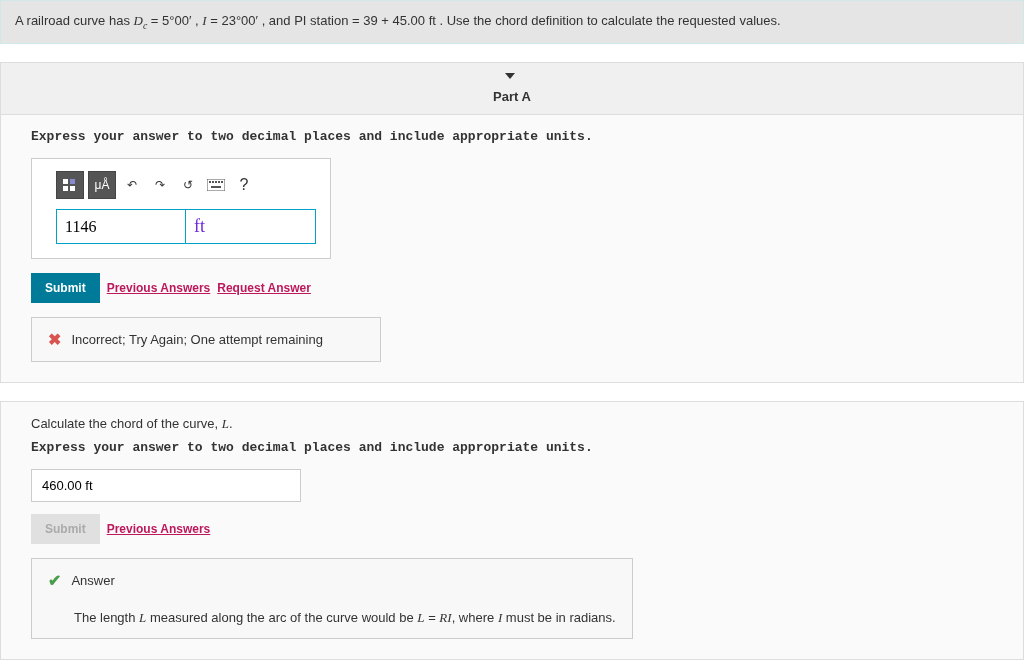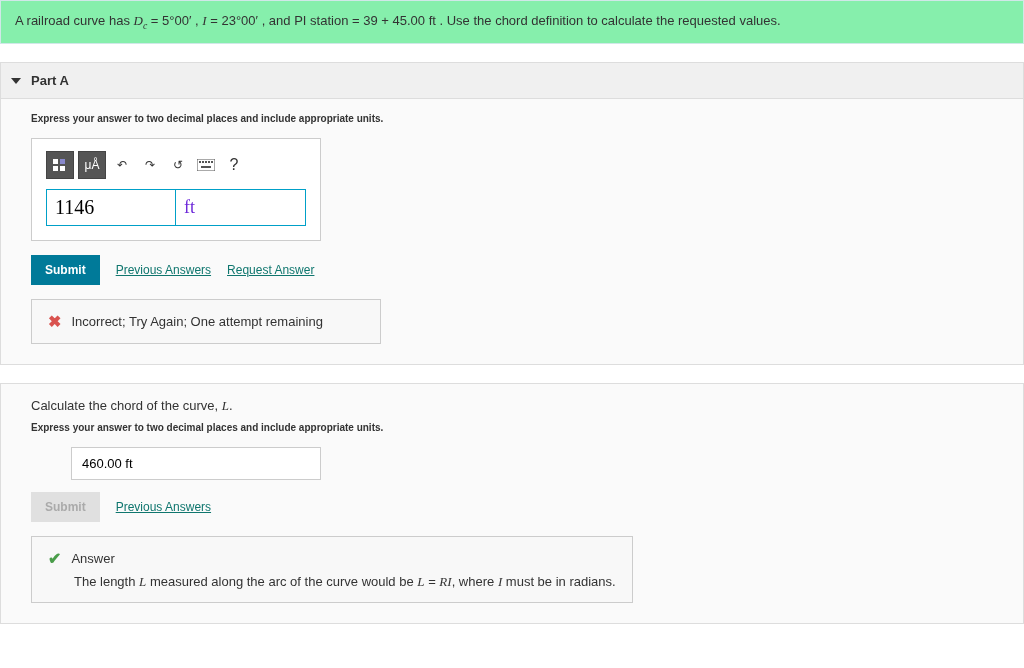--- a/index.html
+++ b/index.html
@@ -1,44 +1,44 @@
 <!DOCTYPE html>
 <html><head>
 <meta charset="utf-8">
 <style>
 * { box-sizing: border-box; margin: 0; padding: 0; }
 body { font-family: Arial, Helvetica, sans-serif; font-size: 13px; color: #333; background: #fff; }
-.problem-statement { background: #86efac; padding: 10px 14px; border: 1px solid #d0e8e8; font-size: 13px; line-height: 1.5; }
+.problem-statement { background: #e5e5e5; padding: 10px 14px; border: 1px solid #d0e8e8; font-size: 13px; line-height: 1.5; }
 .italic { font-style: italic; font-family: 'Times New Roman', serif; }
 .sub { font-size: 0.75em; vertical-align: sub; }
 .part-container { margin-top: 18px; border: 1px solid #ddd; background: #fafafa; }
-.part-header { background: #f0f0f0; padding: 10px 14px; font-weight: bold; font-size: 13px; border-bottom: 1px solid #ddd; display: flex; align-items: center; gap: 10px; }
+.part-header { background: #f0f0f0; padding: 10px 14px; font-weight: bold; font-size: 13px; border-bottom: 1px solid #ddd; display: flex; align-items: center; gap: 10px; flex-direction: column; }
 .triangle-down { width: 0; height: 0; border-left: 5px solid transparent; border-right: 5px solid transparent; border-top: 6px solid #333; margin-left: -4px; cursor: pointer; }
 .part-body { padding: 14px 30px 20px 30px; }
 .prompt-text { font-size: 13px; margin-bottom: 8px; }
-.instruction-text { font-weight: bold; font-size: 10px; margin-bottom: 14px; }
-.input-panel { border: 1px solid #ccc; display: inline-block; padding: 12px 14px 14px 14px; background: #fff; margin-bottom: 14px; }
+.instruction-text { font-weight: bold; font-size: 13px; margin-bottom: 14px; font-family: Liberation Mono, monospace; }
+.input-panel { border: 1px solid #ccc; display: inline-block; padding: 12px 14px 14px 24px; background: #fff; margin-bottom: 14px; }
 .toolbar { display: flex; gap: 4px; align-items: center; margin-bottom: 10px; }
 .tool-btn { width: 28px; height: 28px; border: 1px solid #999; background: #e8e8e8; display: flex; align-items: center; justify-content: center; cursor: pointer; font-size: 12px; color: #333; }
 .tool-btn.dark { background: #555; color: #fff; border-color: #444; }
 .tool-btn.borderless { border: none; background: none; width: 24px; }
 .value-unit-row { display: flex; }
-.value-input { border: 1px solid #00a0c8; padding: 6px 8px; font-size: 20px; width: 130px; font-family: 'Times New Roman', serif; }
+.value-input { border: 1px solid #00a0c8; padding: 6px 8px; font-size: 16px; width: 130px; font-family: 'Times New Roman', serif; }
 .unit-input { border: 1px solid #00a0c8; border-left: none; padding: 6px 8px; font-size: 18px; width: 130px; font-family: 'Times New Roman', serif; color: #6d28d9; }
-.action-row { display: flex; align-items: center; gap: 16px; margin-bottom: 14px; }
+.action-row { display: flex; align-items: center; gap: 7px; margin-bottom: 14px; }
 .submit-btn { background: #007a99; color: #fff; border: none; padding: 8px 14px; font-size: 12px; font-weight: bold; cursor: pointer; }
 .submit-btn.disabled { background: #e0e0e0; color: #aaa; cursor: default; }
-.action-link { color: #0f766e; font-size: 12px; font-weight: normal; text-decoration: underline; cursor: pointer; }
+.action-link { color: #be185d; font-size: 12px; font-weight: bold; text-decoration: underline; cursor: pointer; }
 .feedback-box { border: 1px solid #ccc; background: #f8f8f8; padding: 12px 16px; display: inline-block; min-width: 350px; }
 .feedback-row { display: flex; align-items: center; gap: 10px; }
 .x-icon { color: #d9534f; font-size: 16px; font-weight: bold; }
 .check-icon { color: #4a9d4a; font-size: 16px; font-weight: bold; }
 .feedback-text { font-weight: normal; font-size: 13px; }
-.feedback-sub { font-size: 13px; margin-top: 6px; margin-left: 26px; }
-.simple-input { border: 1px solid #ccc; padding: 8px 10px; font-size: 13px; width: 250px; background: #fff; margin-bottom: 12px; display: block; margin-left: 40px; }
+.feedback-sub { font-size: 13px; margin-top: 20px; margin-left: 26px; }
+.simple-input { border: 1px solid #ccc; padding: 8px 10px; font-size: 13px; width: 270px; background: #fff; margin-bottom: 12px; display: block; }
 .feedback-box.wide { min-width: 560px; }
 </style>
 </head>
 <body>
 
 <div class="problem-statement">
   <span>A railroad curve has </span>
   <span class="italic">D</span><span class="italic sub">c</span>
   <span> = </span>
   <span>5°00′</span>

